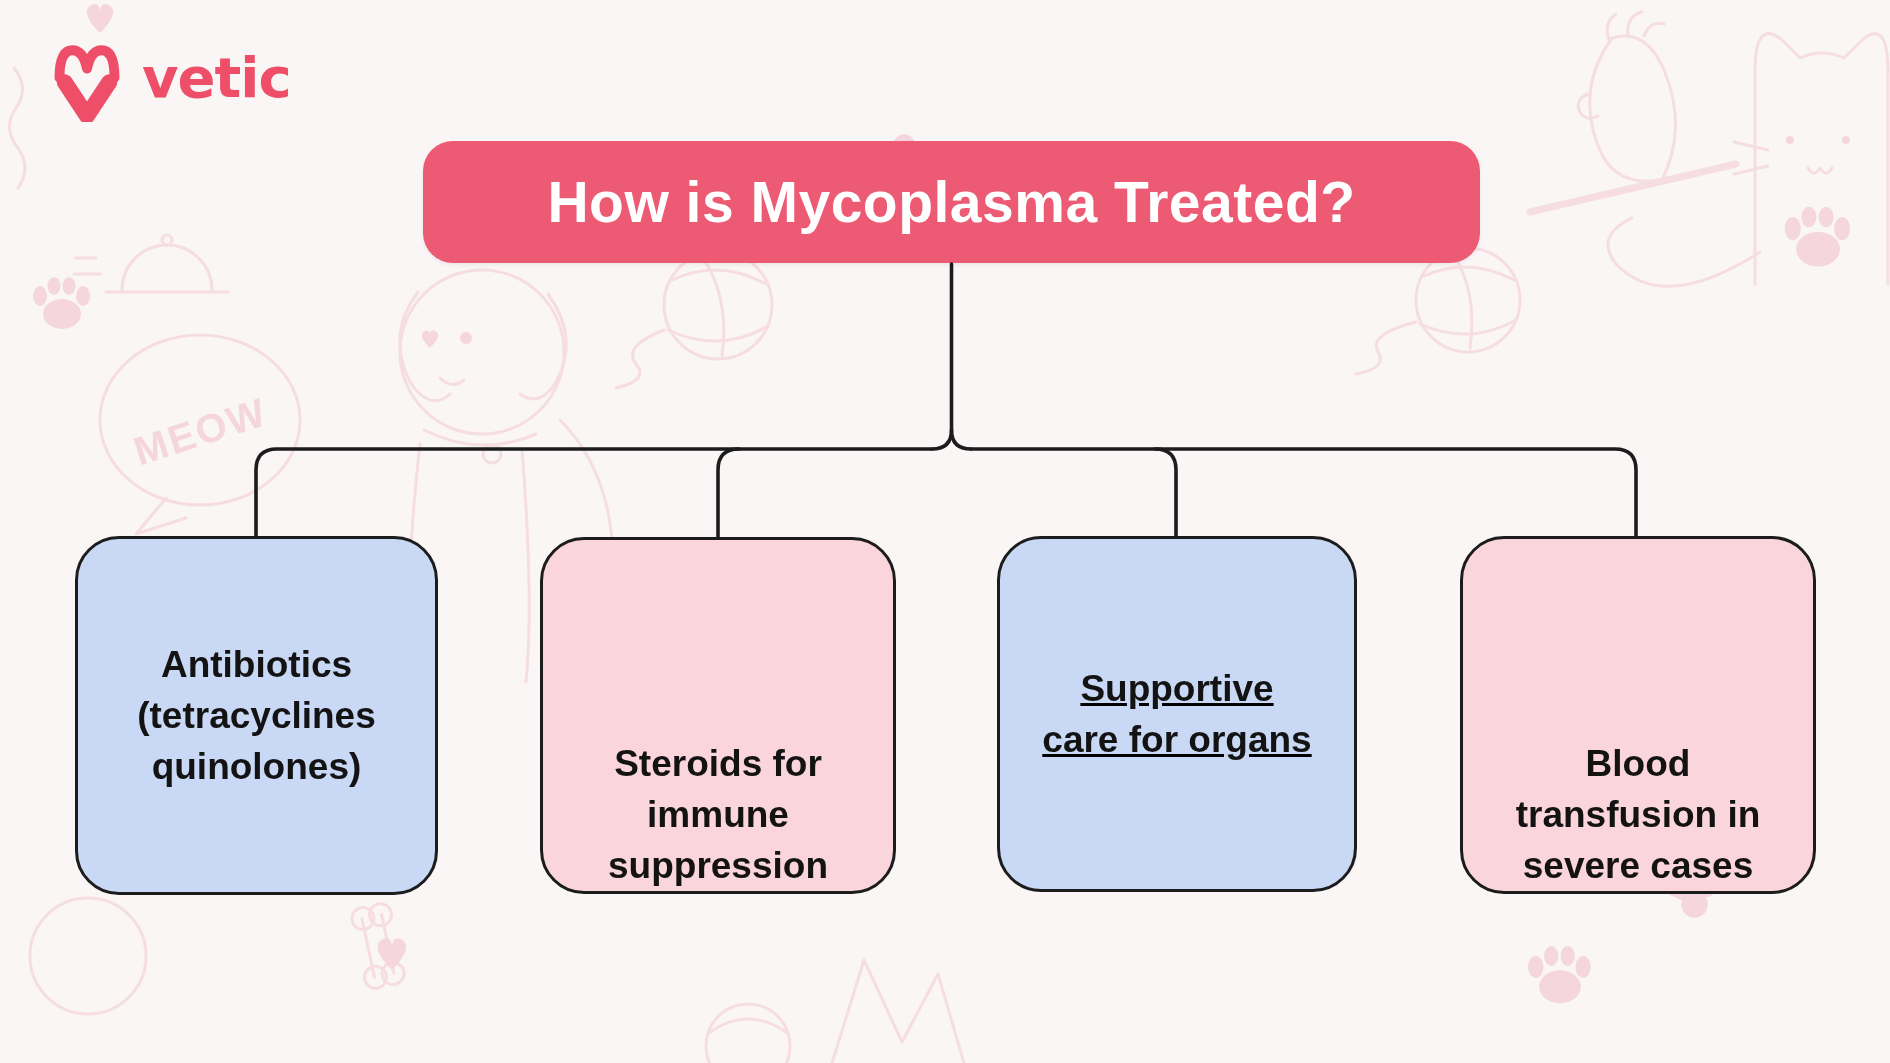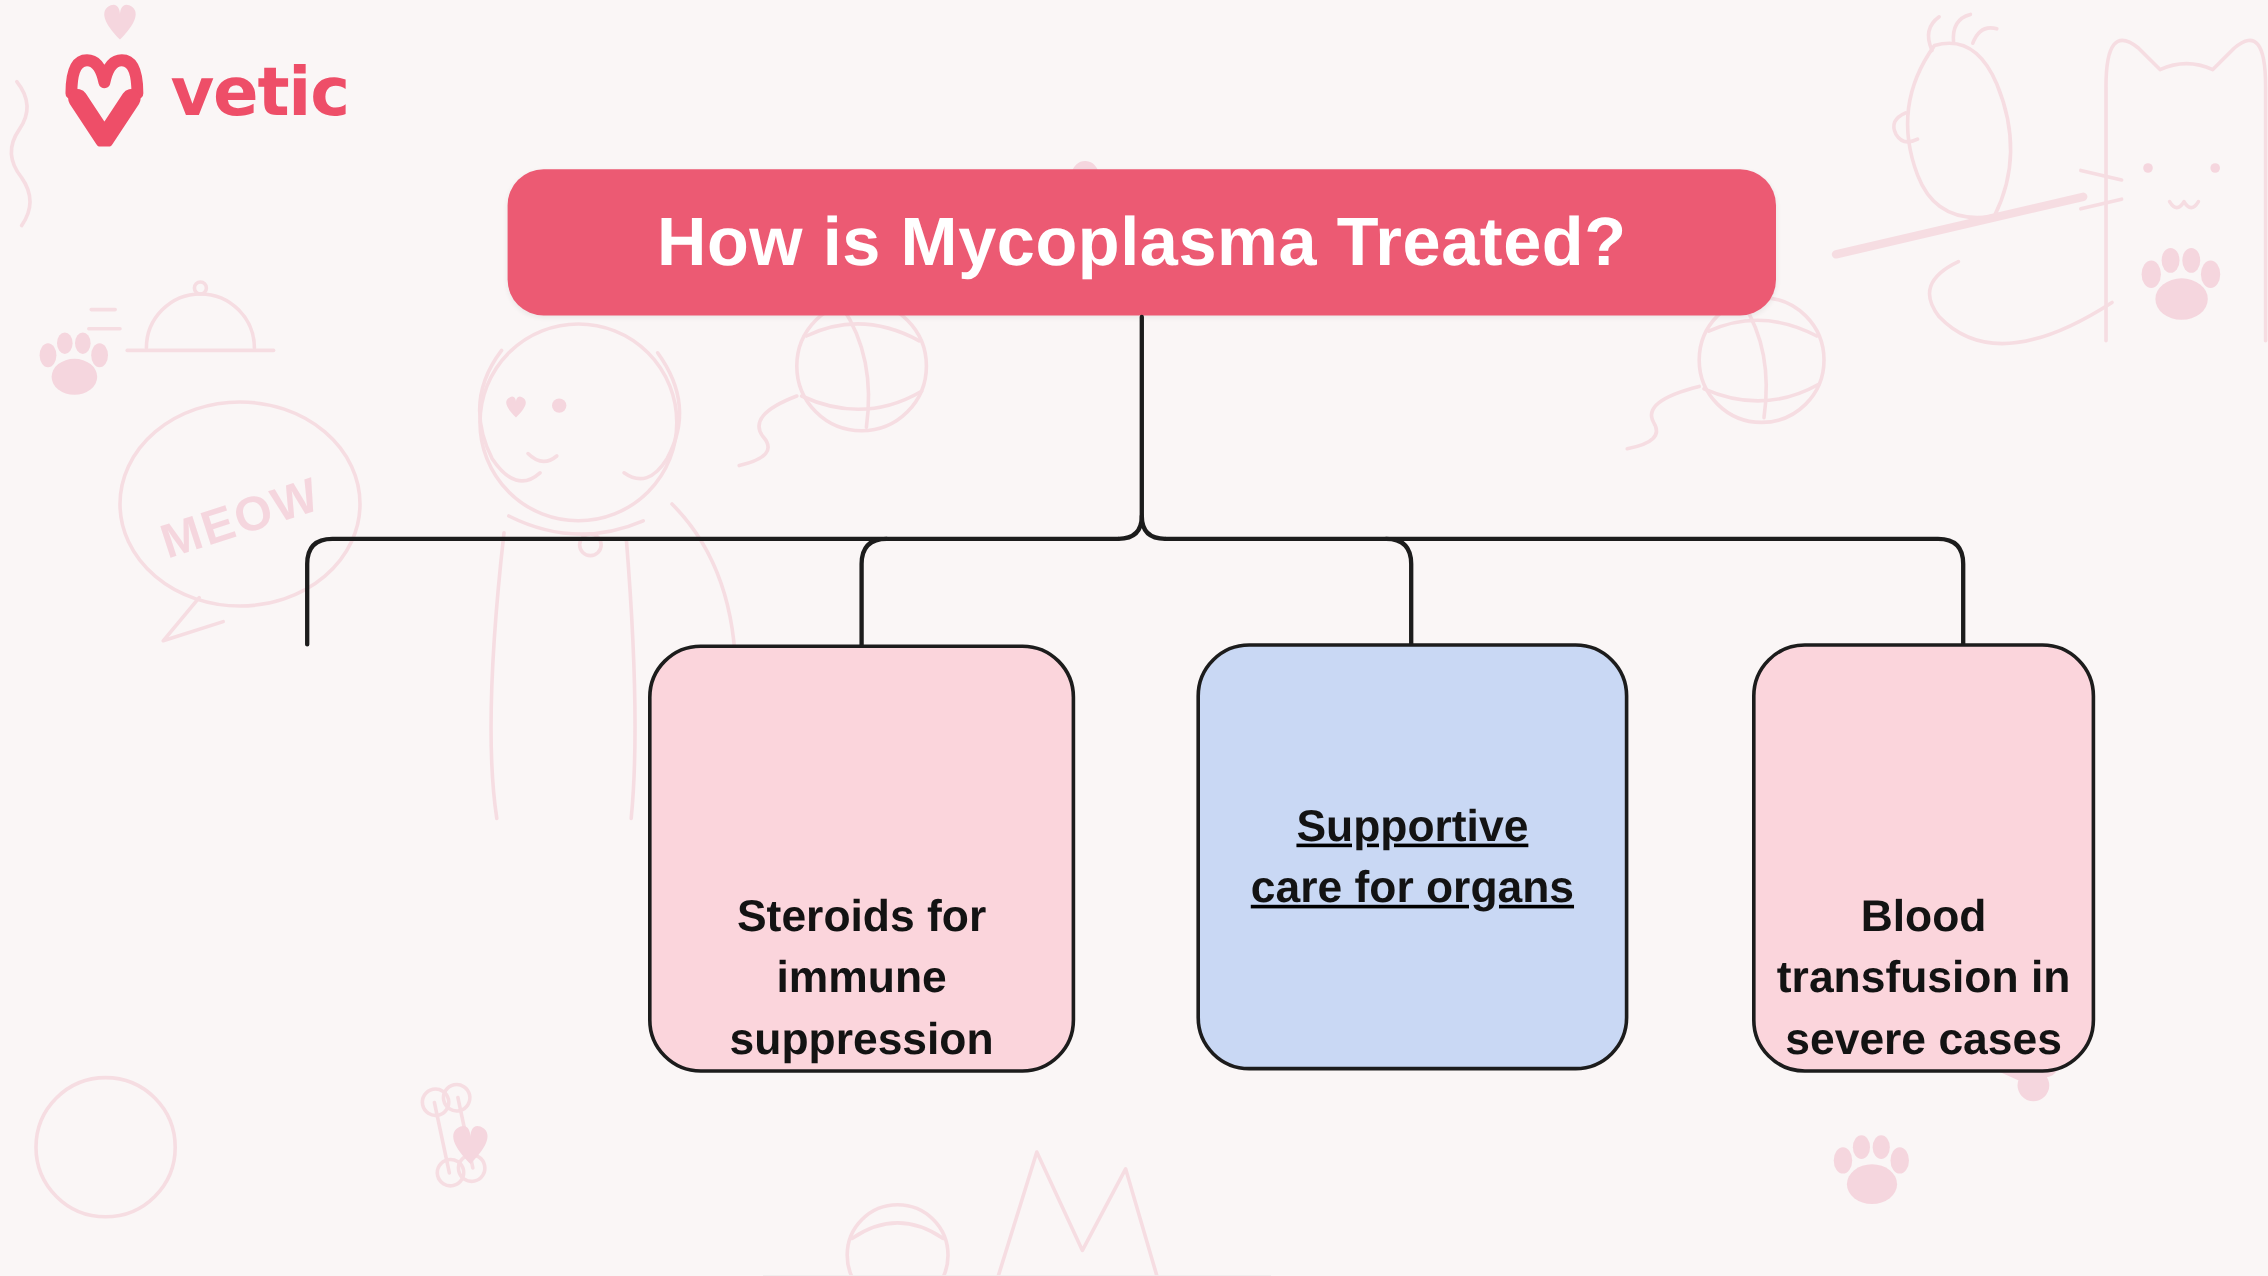--- a/index.html
+++ b/index.html
@@ -49,21 +49,21 @@
   .treatment-box span{
     font-weight:bold;font-size:37px;line-height:1.38;
     color:var(--ink,#131313);
     white-space:pre-line;
   }
   .treatment-box[data-tone="blue"]{background:var(--box-blue,#c9d8f4);}
   .treatment-box[data-tone="pink"]{background:var(--box-pink,#fbd5dc);align-items:flex-end;}
   .box-1{left:75px;top:536px;width:363px;height:359px;}
   .box-2{left:540px;top:537px;width:356px;height:357px;}
   .box-3{left:997px;top:536px;width:360px;height:356px;text-decoration:underline;}
-  .box-4{left:1460px;top:536px;width:286px;height:358px;}
+  .box-4{left:1460px;top:536px;width:356px;height:358px;}
 </style>
 </head>
 <body>
 
 <div class="canvas">
 
   <svg class="doodle-layer" width="1890" height="1063" viewBox="0 0 1890 1063" aria-hidden="true">
     <g>
       <path class="dd" d="M14 68 q16 20 2 40 q-14 20 2 40 q14 20 0 40"></path>
     </g>
@@ -206,20 +206,25 @@
 
   <svg class="connector-svg" width="1890" height="1063" viewBox="0 0 1890 1063" aria-hidden="true">
     <path class="connector" d="M951.5 264 L951.5 430 Q951.5 449 932 449"></path>
     <path class="connector" d="M951.5 430 Q951.5 449 971 449"></path>
     <path class="connector" d="M932 449 L277 449 Q256 449 256 470 L256 537"></path>
     <path class="connector" d="M971 449 L1615 449 Q1636 449 1636 470 L1636 537"></path>
     <path class="connector" d="M739 449 Q718 449 718 470 L718 538"></path>
     <path class="connector" d="M1155 449 Q1176 449 1176 470 L1176 537"></path>
   </svg>
 
+  <div class="treatment-box box-1" data-tone="blue">
+    <span>Antibiotics
+(tetracyclines
+quinolones)</span>
+  </div>
   <div class="treatment-box box-2" data-tone="pink">
     <span>Steroids for
 immune
 suppression</span>
   </div>
   <div class="treatment-box box-3" data-tone="blue">
     <span>Supportive
 care for organs</span>
   </div>
   <div class="treatment-box box-4" data-tone="pink">

